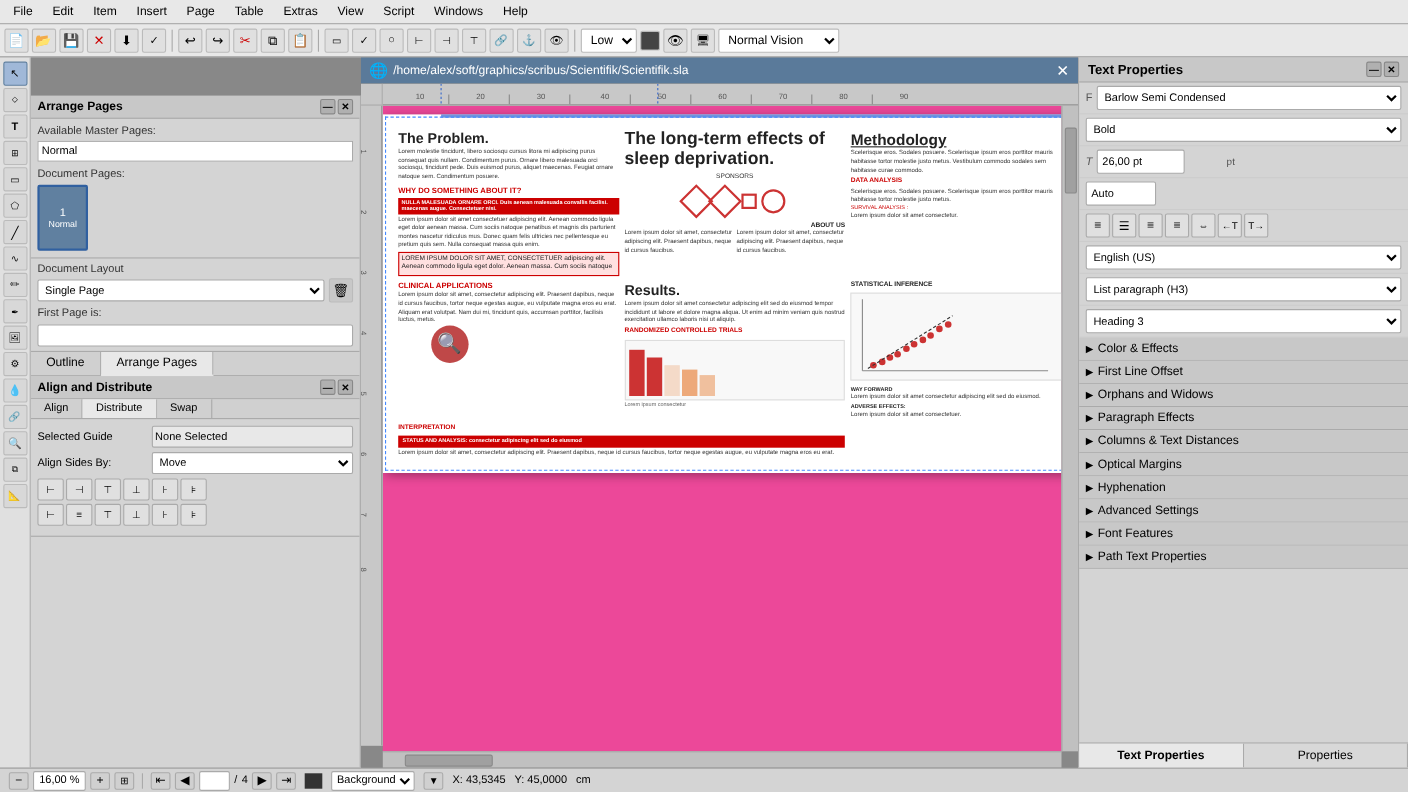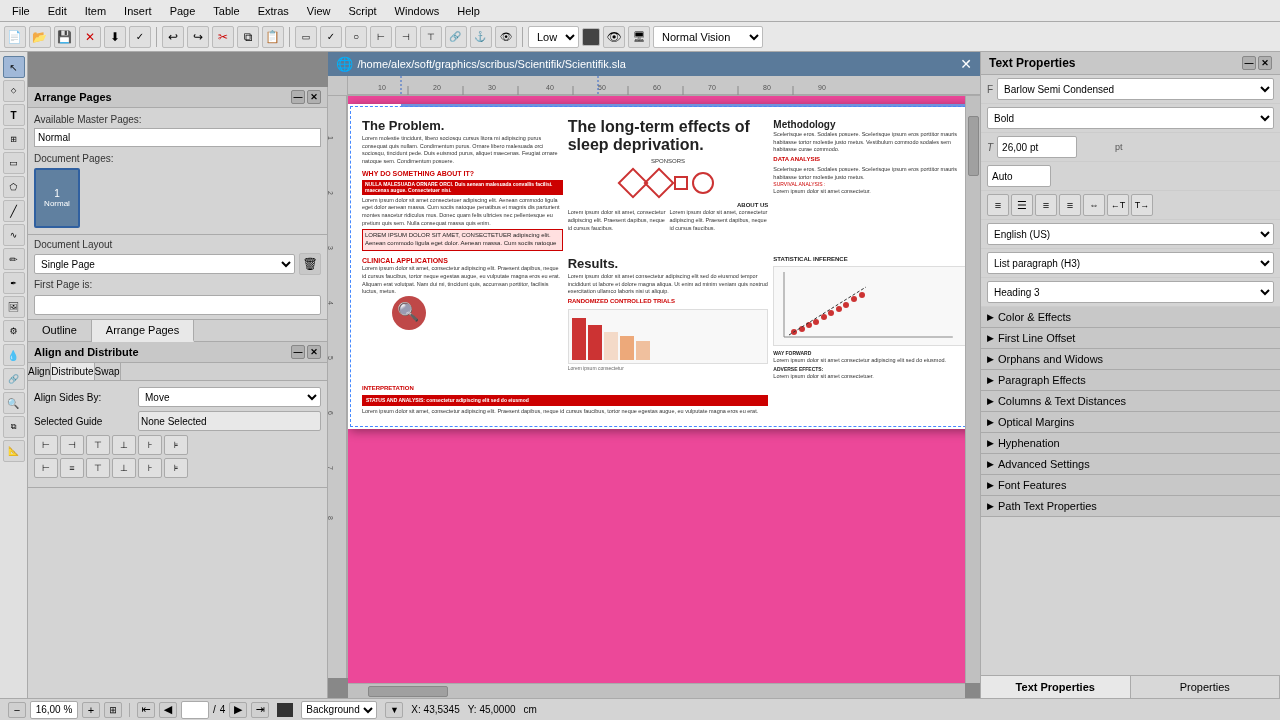--- a/index.html
+++ b/index.html
@@ -150,21 +150,21 @@
       background: #d0d0d0;
     }
     .tab.active {
       background: #e8e8e8;
       border-bottom: 2px solid #e8e8e8;
       margin-bottom: -1px;
     }
 
     
     .align-tabs { display: flex; border-bottom: 1px solid #aaa; background: #d0d0d0; }
-    .align-tab { padding: 3px 0; font-size: 10px; cursor: pointer; border-right: 1px solid #aaa; background: #d0d0d0; }
+    .align-tab { padding: 3px 12px; font-size: 10px; cursor: pointer; border-right: 1px solid #aaa; background: #d0d0d0; }
     .align-tab.active { background: #e8e8e8; }
 
     .align-row { display: flex; align-items: center; margin-bottom: 4px; gap: 4px; }
     .align-row label { font-size: 10px; width: 100px; }
     .align-row select, .align-row input {
       flex: 1; height: 20px; font-size: 10px;
       border: 1px solid #aaa; background: #fff; border-radius: 2px; padding: 0 2px;
     }
     .align-btns-row { display: flex; gap: 2px; margin-bottom: 3px; }
     .align-btn {
@@ -504,29 +504,29 @@
 
       <div class="align-tabs">
         <div class="align-tab">Align</div>
         <div class="align-tab active">Distribute</div>
         <div class="align-tab">Swap</div>
       </div>
 
       <div class="panel-content">
 
         <div class="align-row">
+          <label>Selected Guide</label>
+          <input type="text" class="prop-input" style="flex: 1 1 0%; background: rgb(232, 232, 232);" value="None Selected" readonly="">
+        </div>
+
+        <div class="align-row">
           <label>Align Sides By:</label>
           <select class="prop-dropdown">
             <option>Move</option>
           </select>
-        </div>
-
-        <div class="align-row">
-          <label>Selected Guide</label>
-          <input type="text" class="prop-input" style="flex: 1 1 0%; background: rgb(232, 232, 232);" value="None Selected" readonly="">
         </div>
 
         <div class="align-btns-row">
           <div class="align-btn" title="Align Left">⊢</div>
           <div class="align-btn" title="Center H">⊣</div>
           <div class="align-btn" title="Align Right">⊤</div>
           <div class="align-btn" title="Align Top">⊥</div>
           <div class="align-btn" title="Center V">⊦</div>
           <div class="align-btn" title="Align Bottom">⊧</div>
         </div>
@@ -626,21 +626,21 @@
               </div>
 
               <div style="font-size:6px; font-weight:bold; text-align:right; margin-top:4px;">ABOUT US</div>
               <div style="display:grid; grid-template-columns:1fr 1fr; gap:3px; font-size:5px;">
                 <div class="body-text">Lorem ipsum dolor sit amet, consectetur adipiscing elit. Praesent dapibus, neque id cursus faucibus.</div>
                 <div class="body-text">Lorem ipsum dolor sit amet, consectetur adipiscing elit. Praesent dapibus, neque id cursus faucibus.</div>
               </div>
             </div>
 
             <div>
-              <div style="font-size:10px; font-weight:bold;">Methodology</div>
+              <div style="font-size:14px; font-weight:bold;text-decoration:underline;">Methodology</div>
               <div class="body-text">Scelerisque eros. Sodales posuere. Scelerisque ipsum eros porttitor mauris habitasse tortor molestie justo metus. Vestibulum commodo sodales sem habitasse curae commodo.</div>
               <div style="font-size:6px; font-weight:bold; color:#cc0000; margin:2px 0;">DATA ANALYSIS</div>
               <div class="body-text">Scelerisque eros. Sodales posuere. Scelerisque ipsum eros porttitor mauris habitasse tortor molestie justo metus.</div>
               <div style="color:#cc0000; font-size:5px;">SURVIVAL ANALYSIS :</div>
               <div class="body-text">Lorem ipsum dolor sit amet consectetur.</div>
             </div>
 
             <div>
               <div style="font-size:7px; font-weight:bold; color:#cc0000; text-transform:uppercase;">CLINICAL APPLICATIONS</div>
               <div class="body-text">Lorem ipsum dolor sit amet, consectetur adipiscing elit. Praesent dapibus, neque id cursus faucibus, tortor neque egestas augue, eu vulputate magna eros eu erat. Aliquam erat volutpat. Nam dui mi, tincidunt quis, accumsan porttitor, facilisis luctus, metus.</div>

